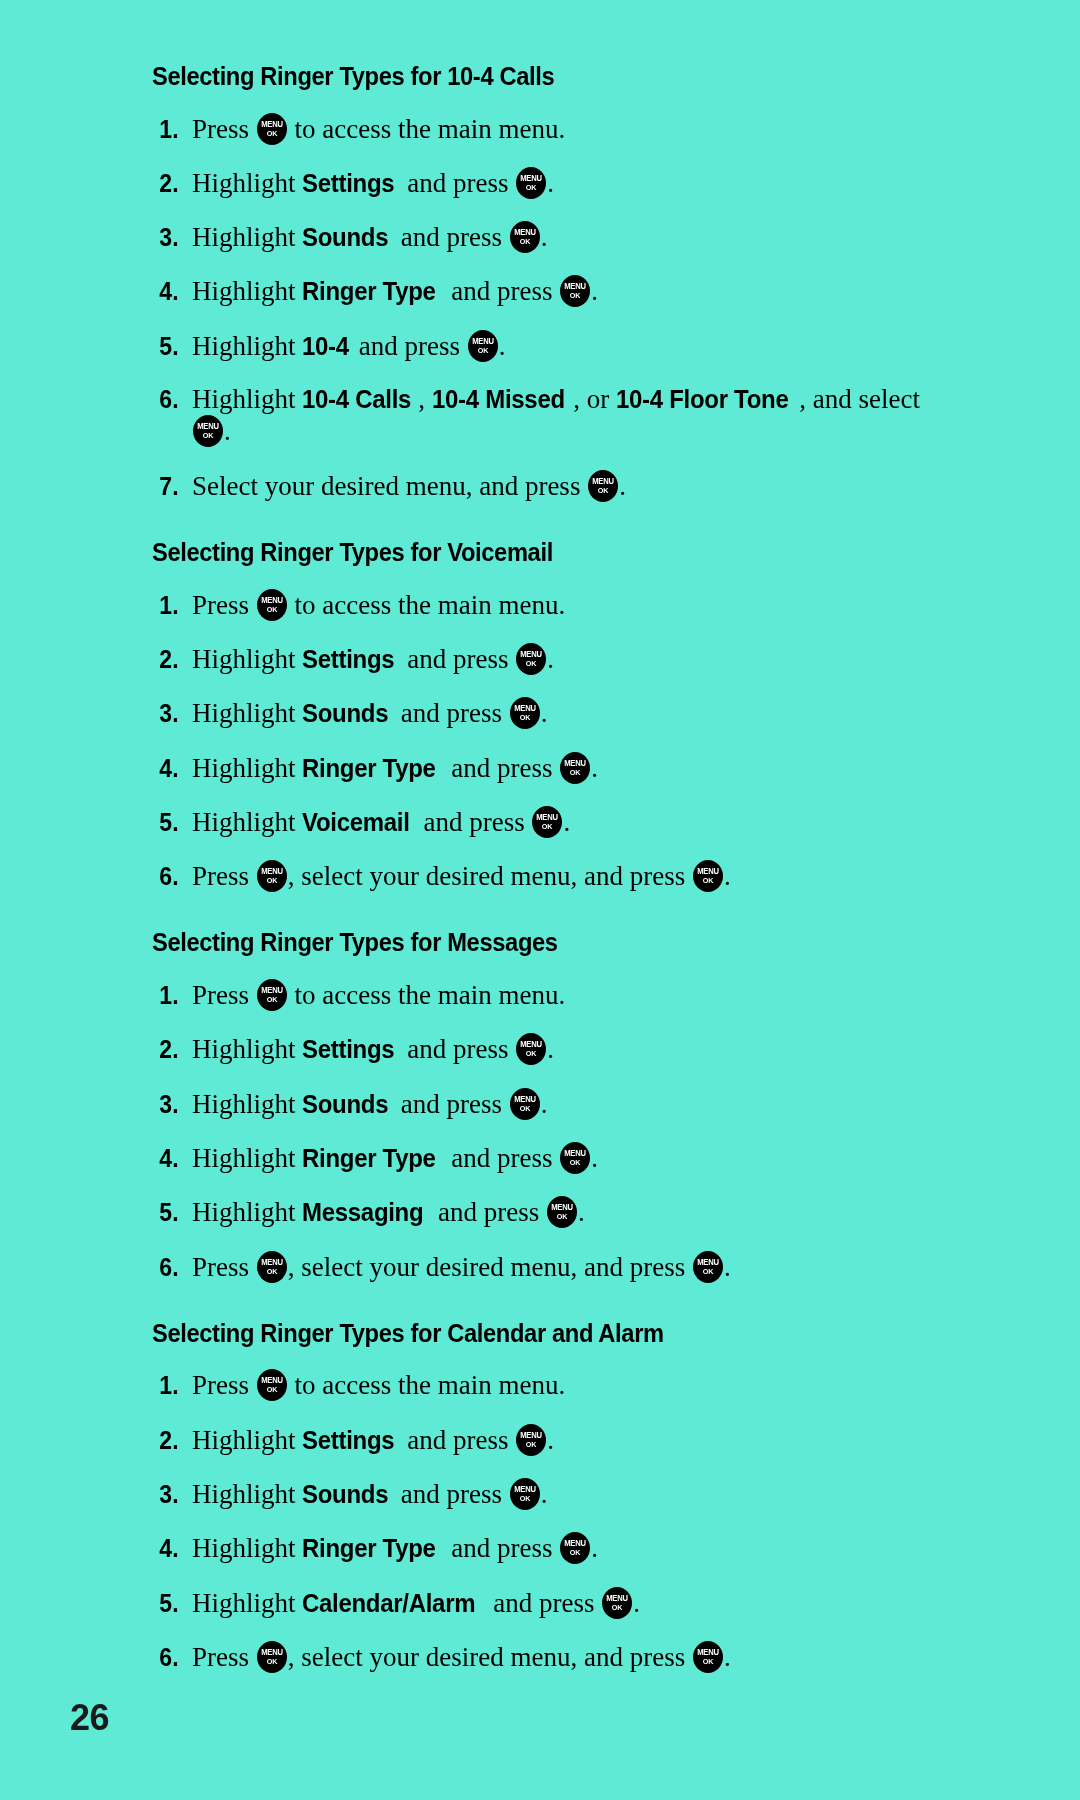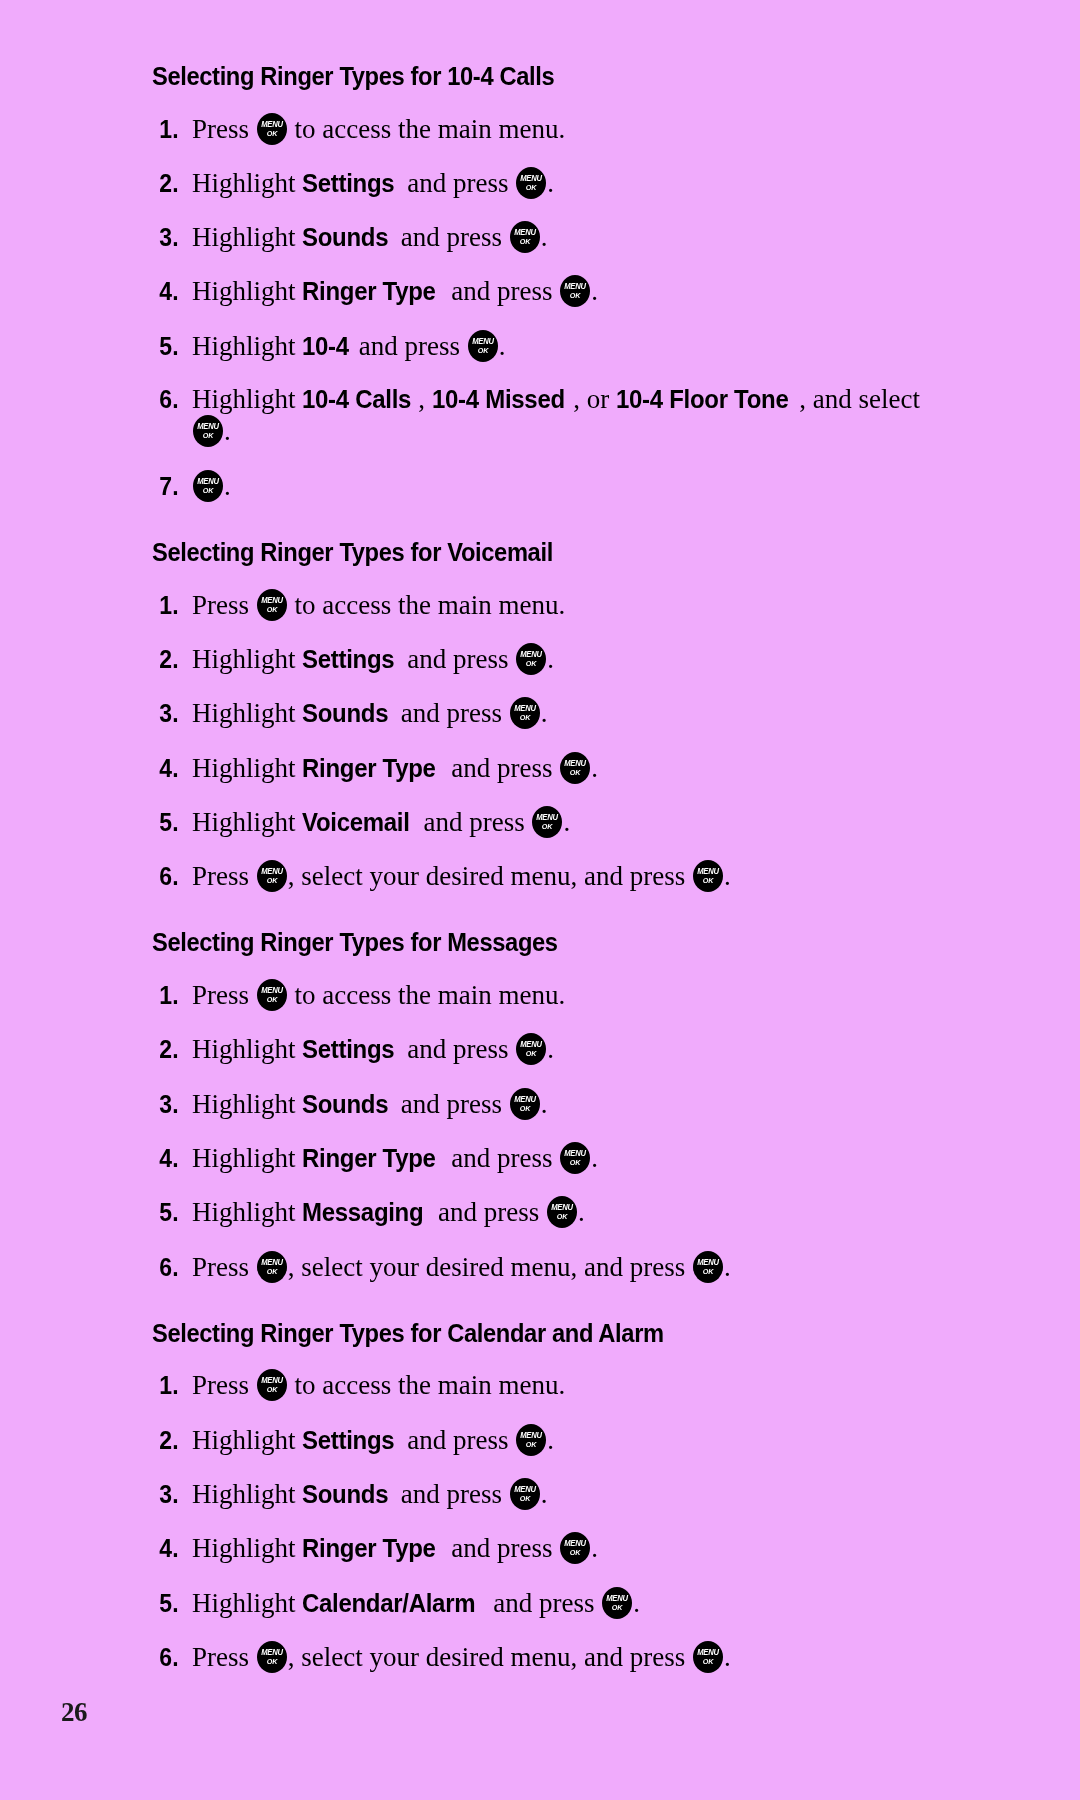--- a/index.html
+++ b/index.html
@@ -4,21 +4,21 @@
 <style>
   html, body {
     margin: 0;
     padding: 0;
     background: #ffffff;
   }
   .page {
     position: relative;
     width: 1080px;
     height: 1800px;
-    background: #f0abfc;
+    background: #5eead4;
     box-sizing: border-box;
     overflow: hidden;
     font-family: "Liberation Serif", "DejaVu Serif", serif;
     color: #000000;
   }
   .content {
     position: absolute;
     left: 152px;
     top: 62px;
     width: 790px;
@@ -88,21 +88,20 @@
     display: inline-block;
     width: 30px;
     height: 32px;
     background: #000000;
     border-radius: 50% / 50%;
     position: relative;
     vertical-align: -7px;
     margin: 0 1px;
     overflow: hidden;
     line-height: 0;
-    font-style: italic;
   }
   .menukey .mk-menu,
   .menukey .mk-ok {
     position: absolute;
     left: 0;
     width: 100%;
     text-align: center;
     color: #ffffff;
     font-family: "Liberation Sans", "DejaVu Sans", sans-serif;
     font-weight: bold;
@@ -116,25 +115,25 @@
   }
   .menukey .mk-ok {
     top: 17px;
     font-size: 8px;
     transform: scaleX(0.9);
   }
 
   
   .page-number {
     position: absolute;
-    left: 61px;
+    left: 70px;
     top: 1697px;
-    font-family: Liberation Serif, serif;
-    font-weight: bold;
-    font-size: 27px;
+    font-family: Liberation Sans, sans-serif;
+    font-weight: bold;
+    font-size: 36px;
     color: #1a1a1a;
     letter-spacing: -0.5px;
   }
 </style>
 </head>
 <body>
 
 <div class="page">
   <div class="content" id="content-root">
       <div class="section-heading sec-first">Selecting Ringer Types for 10-4 Calls</div>
@@ -158,21 +157,21 @@
         <div class="step">
           <span class="step-num">5.</span>
           <span class="step-body"><span>Highlight </span><span class="bold">10-4</span><span> and press </span><span class="menukey"><span class="mk-menu">MENU</span><span class="mk-ok">OK</span></span><span>.</span></span>
         </div>
         <div class="step">
           <span class="step-num">6.</span>
           <span class="step-body"><span>Highlight </span><span class="bold">10-4 Calls</span><span>, </span><span class="bold">10-4 Missed</span><span>, or </span><span class="bold">10-4 Floor Tone</span><span>, and select </span><span class="menukey"><span class="mk-menu">MENU</span><span class="mk-ok">OK</span></span><span>.</span></span>
         </div>
         <div class="step">
           <span class="step-num">7.</span>
-          <span class="step-body"><span class="menukey"><span class="mk-menu">MENU</span><span class="mk-ok">OK</span></span><span>.</span></span>
+          <span class="step-body"><span>Select your desired menu, and press </span><span class="menukey"><span class="mk-menu">MENU</span><span class="mk-ok">OK</span></span><span>.</span></span>
         </div>
       </div>
       <div class="sec-gap-top"></div>
       <div class="section-heading">Selecting Ringer Types for Voicemail</div>
       <div class="steps">
         <div class="step">
           <span class="step-num">1.</span>
           <span class="step-body"><span>Press </span><span class="menukey"><span class="mk-menu">MENU</span><span class="mk-ok">OK</span></span><span> to access the main menu.</span></span>
         </div>
         <div class="step">

